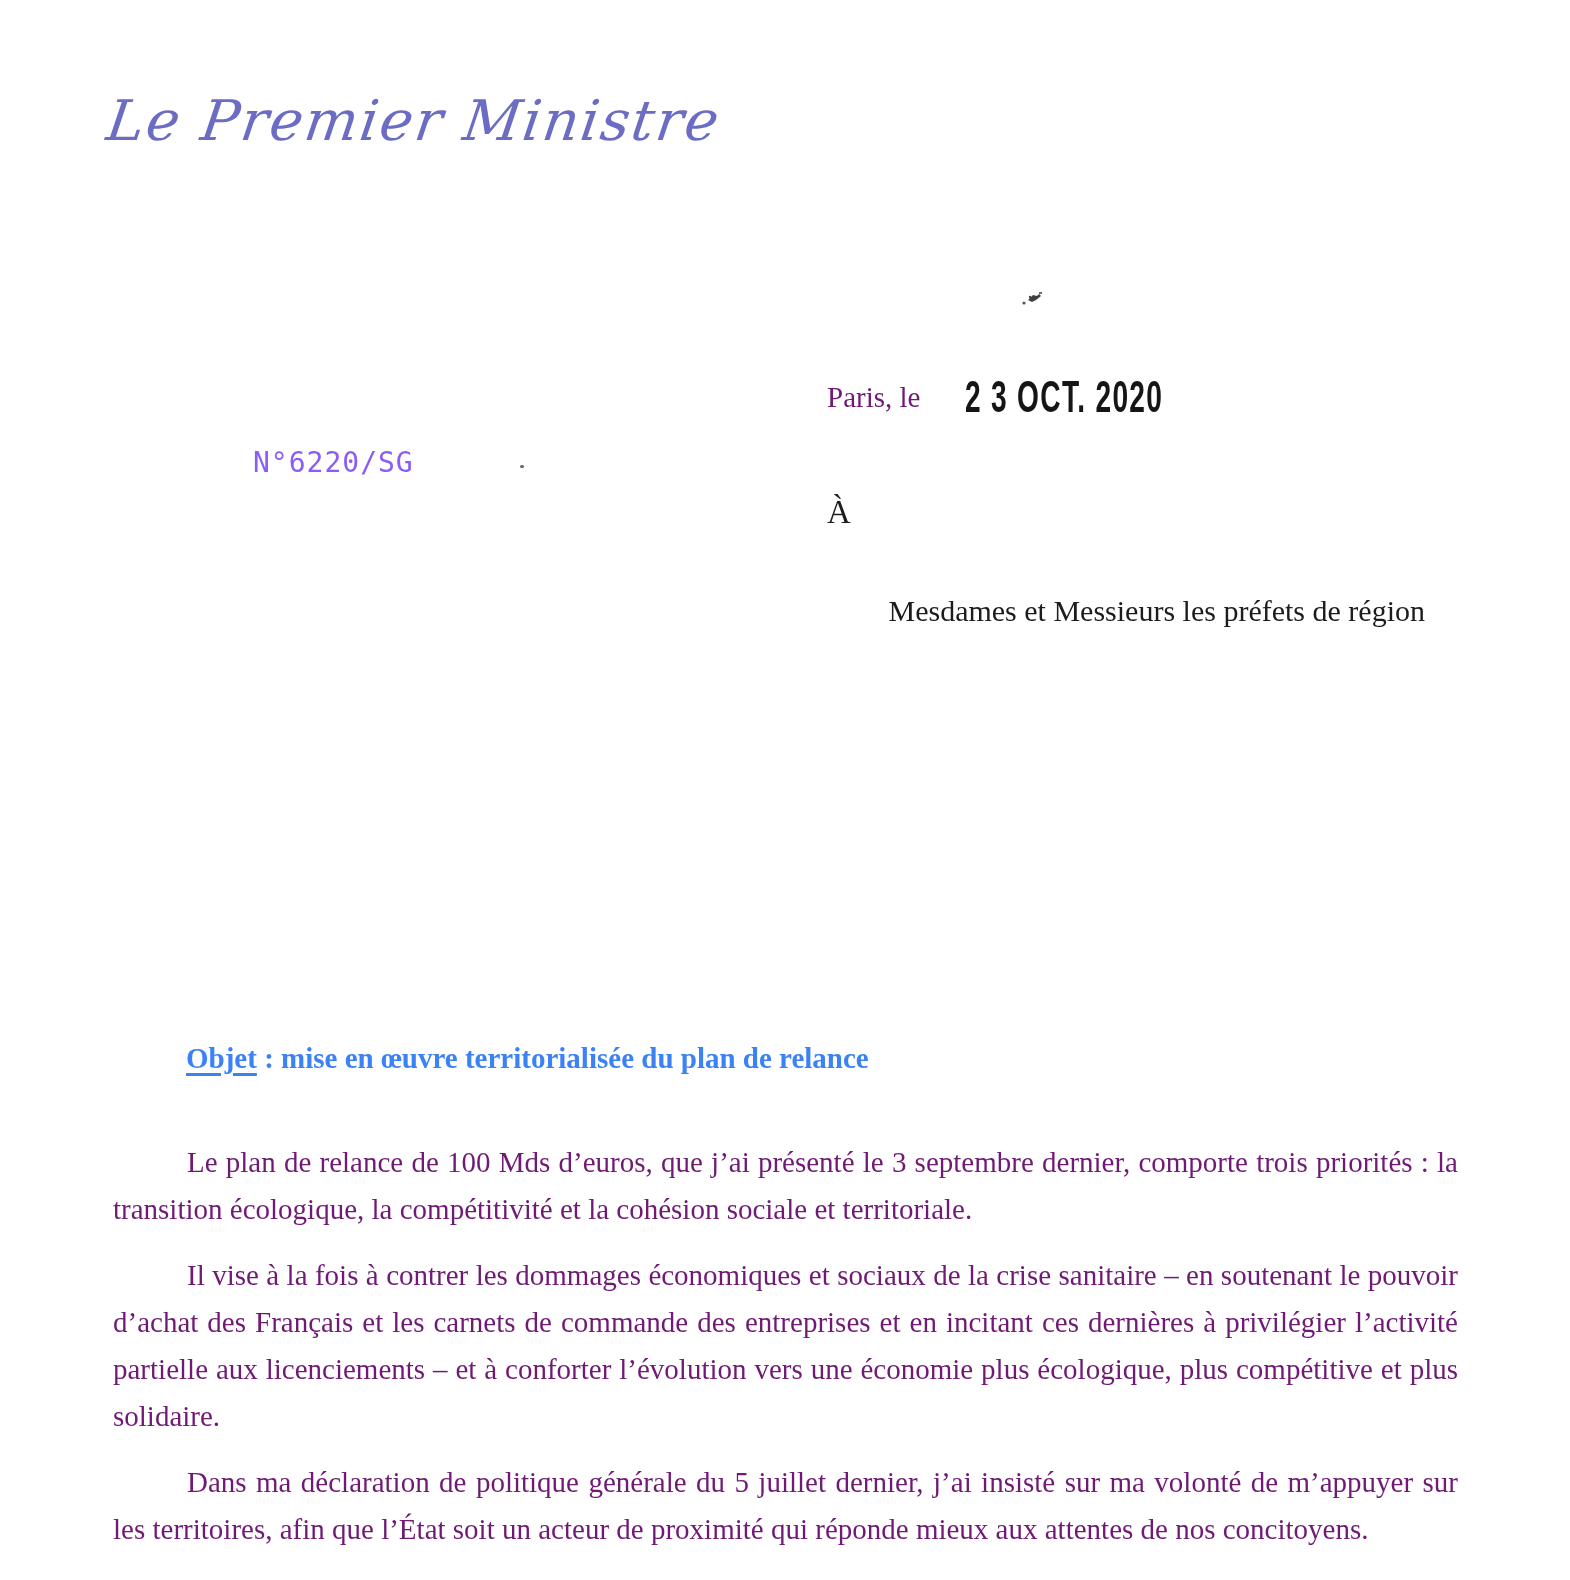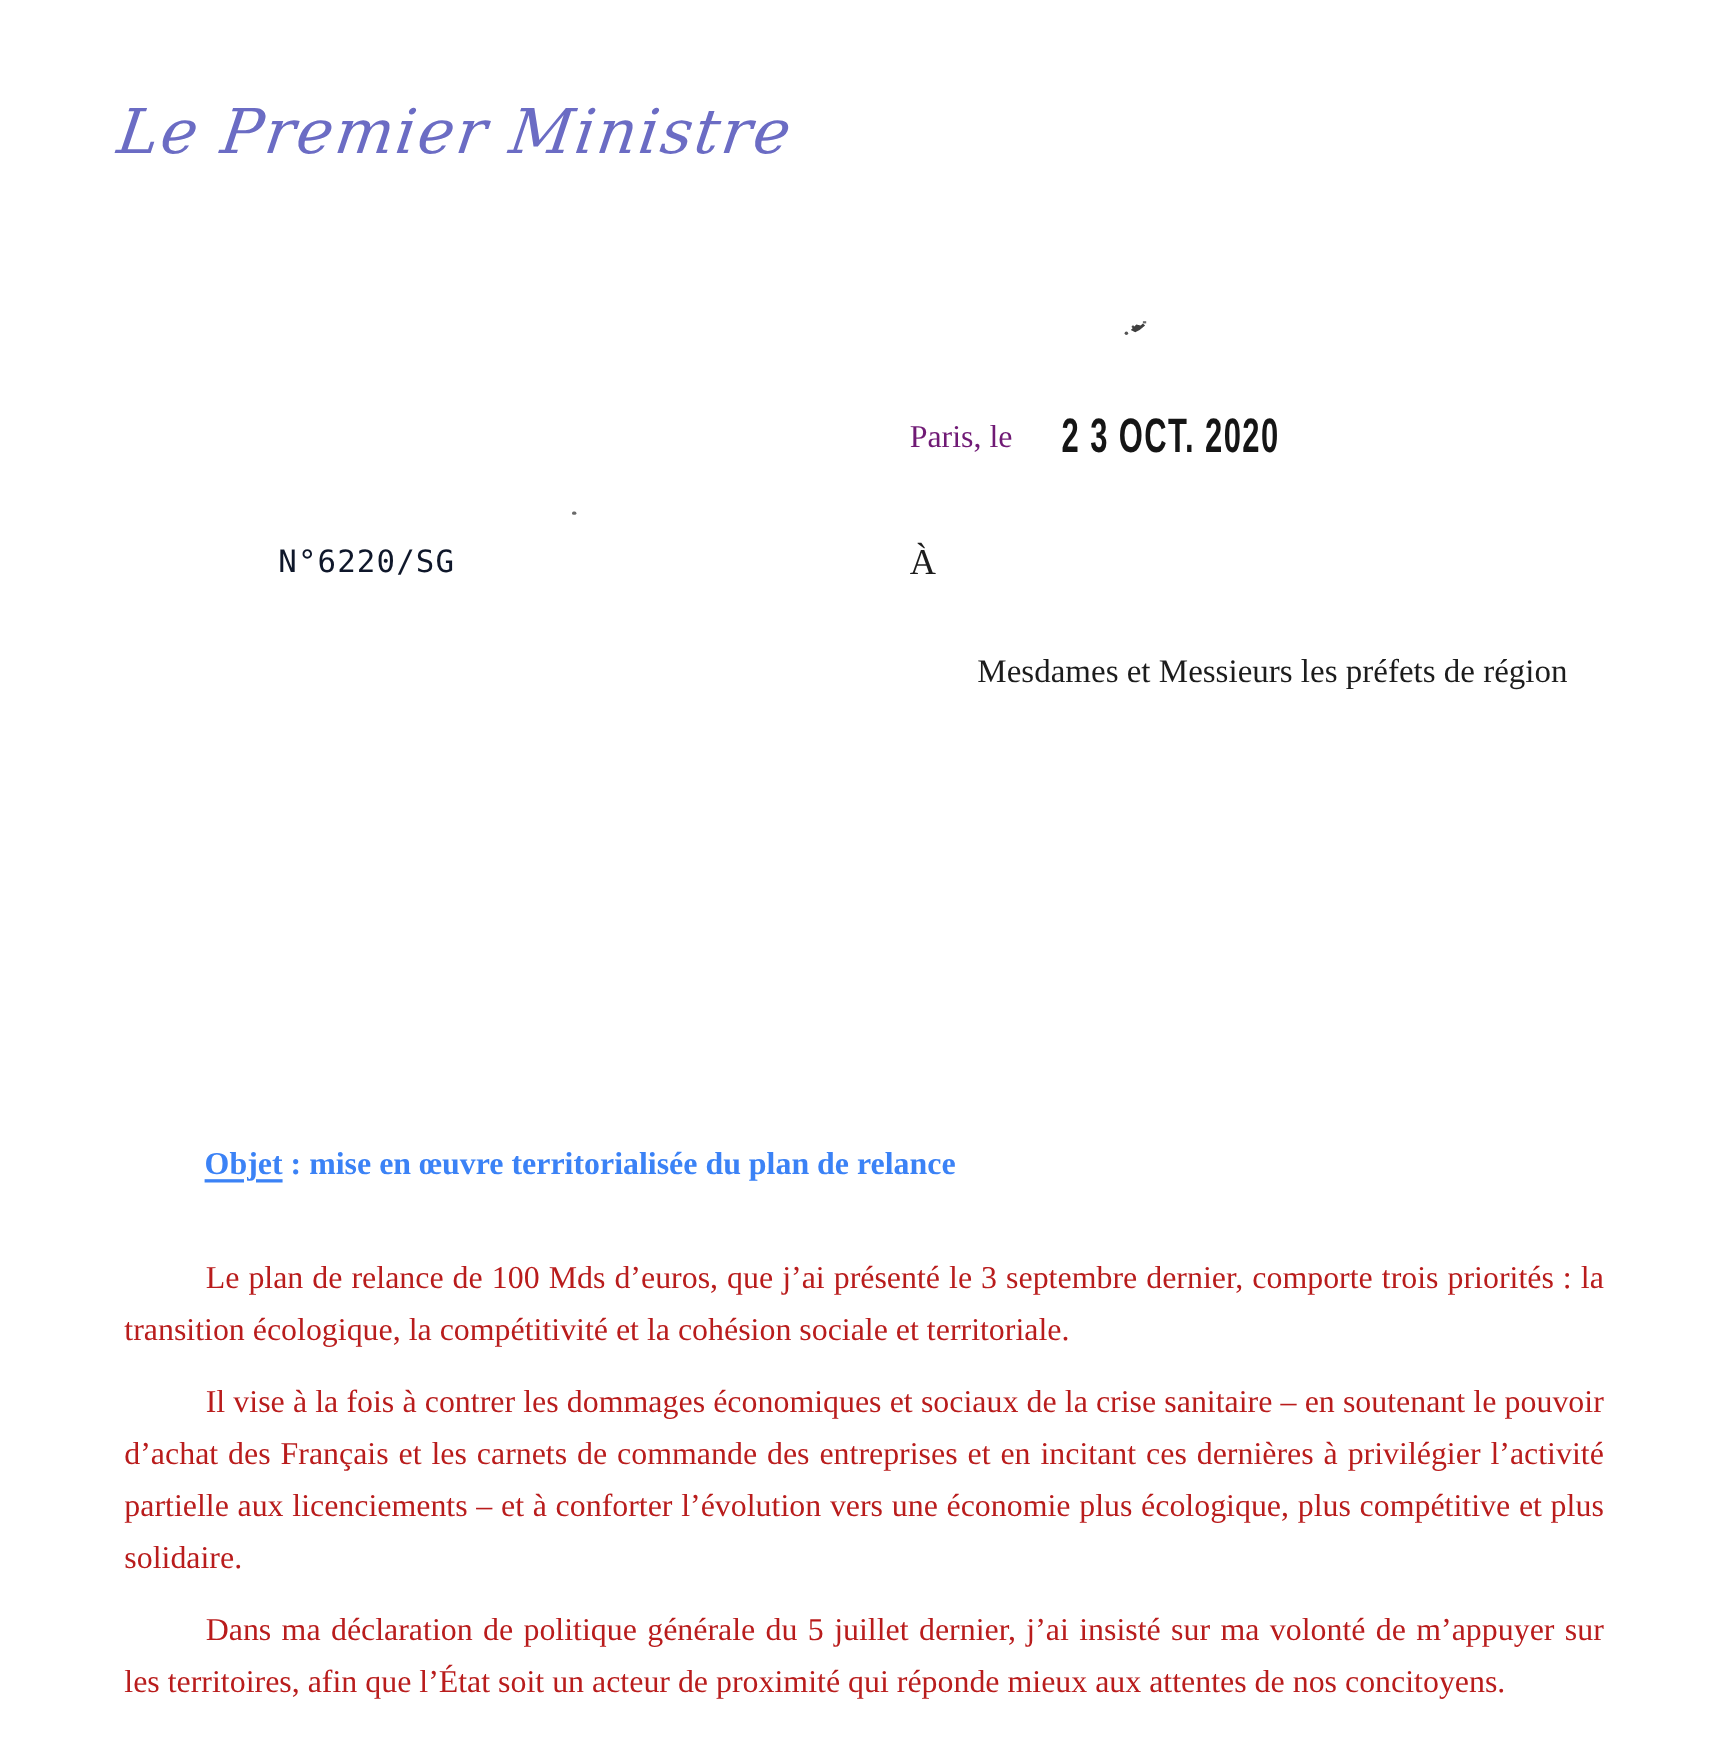--- a/index.html
+++ b/index.html
@@ -70,23 +70,22 @@
     white-space: nowrap;
   }
 
   .ref-number {
     position: absolute;
     left: 253px;
     top: 446px;
     font-family: "DejaVu Sans Mono", "Liberation Mono", monospace;
     font-size: 28px;
     letter-spacing: 1px;
-    color: #0f172a;
+    color: #8b5cf6;
     white-space: nowrap;
-    margin-top: 48px;
   }
 
   .salutation {
     position: absolute;
     left: 827px;
     top: 494px;
     font-size: 33px;
     color: #1c1c1c;
   }
 
@@ -117,21 +116,21 @@
   }
 
   .body-text {
     position: absolute;
     left: 113px;
     top: 1139px;
     width: 1345px;
     font-size: 29px;
     line-height: 47px;
     text-align: justify;
-    color: #b91c1c;
+    color: #701a75;
   }
   .body-text p {
     margin: 0 0 19px 0;
     text-indent: 74px;
   }
 </style>
 </head>
 <body>
 
 <div class="page">

